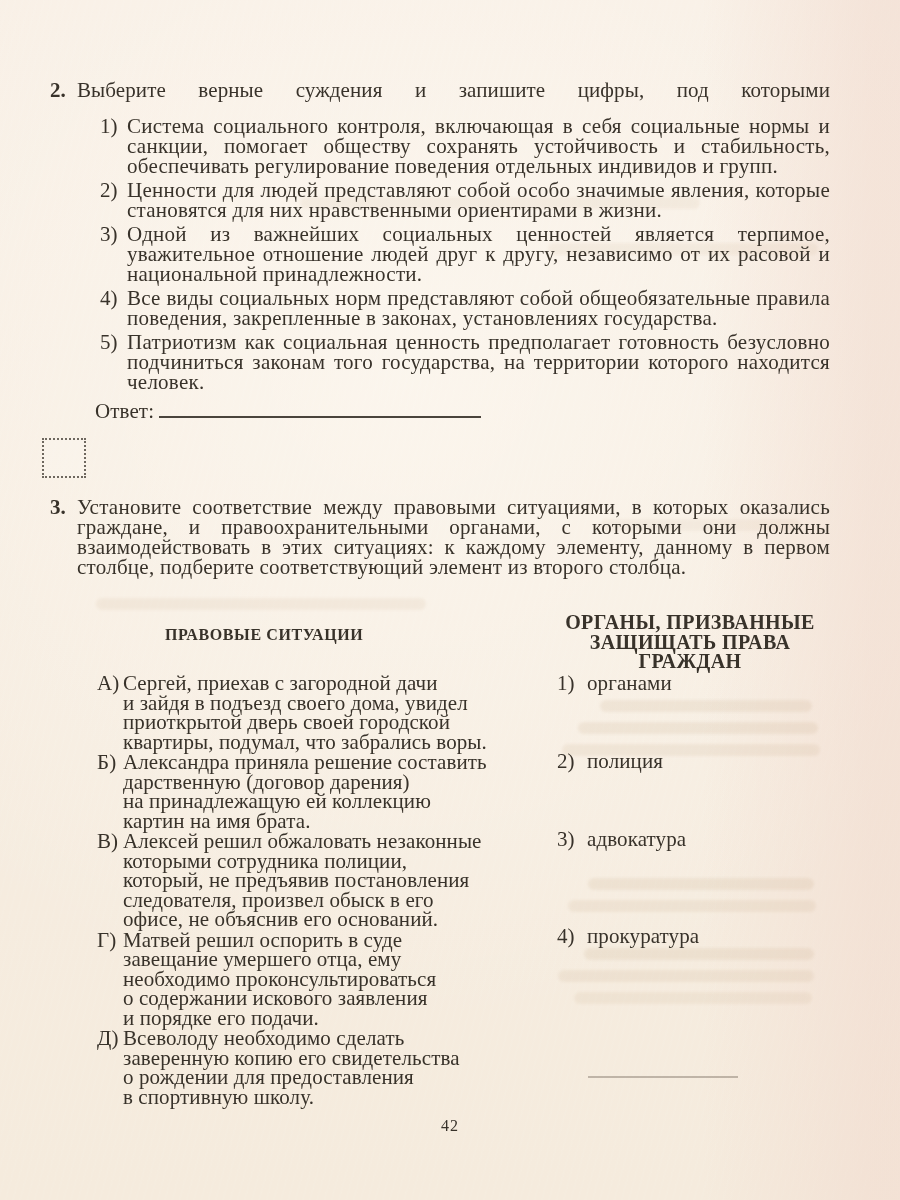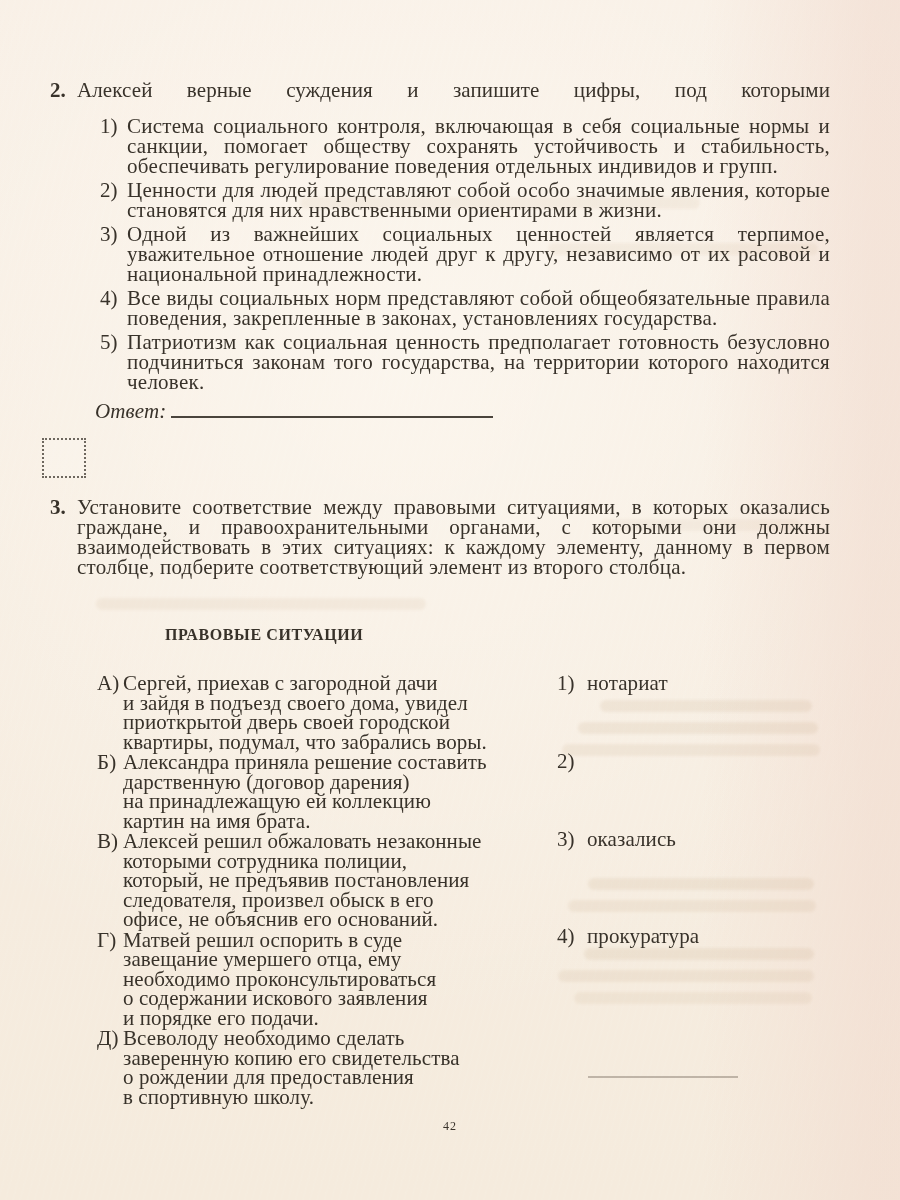--- a/index.html
+++ b/index.html
@@ -27,21 +27,21 @@
   #q3 { top: 497px; }
   .q-row { display: grid; grid-template-columns: 27px 1fr; }
   .q-num { font-weight: bold; }
   .jt { text-align: justify; letter-spacing: 0.25px; hyphens: auto; }
   .line-just { text-align: justify; text-align-last: justify; }
   .q-items { margin-left: 50px; margin-top: 16px; }
   .q-item { display: grid; grid-template-columns: 27px 1fr; margin-top: 4px; }
   .q-item:first-child { margin-top: 0; }
   b, .bold { font-weight: normal; }
 
-  .answer-row { margin-left: 45px; margin-top: 6px; white-space: nowrap; font-style: italic; }
+  .answer-row { margin-left: 45px; margin-top: 6px; white-space: nowrap; }
   .answer-line {
     display: inline-block; width: 322px; height: 18px;
     border-bottom: 2px solid #4a443c; margin-left: 5px;
   }
   .answer-box {
     position: absolute; left: 42px; top: 438px;
     width: 40px; height: 36px;
     border: 2px dotted #6e675e;
     background: rgba(255,255,255,0.15);
   }
@@ -58,21 +58,21 @@
   }
   .left-items { position: absolute; left: 7px; top: 60px; width: 426px; line-height: 19.5px; }
   .match-item { display: grid; grid-template-columns: 26px 1fr; margin-top: 1px; }
   .match-item .itext { white-space: pre-line; }
   .right-items { position: absolute; left: 467px; top: 0; width: 270px; }
   .right-item { position: absolute; display: grid; grid-template-columns: 30px 1fr; width: 260px; }
   .ri-0 { top: 60px; } .ri-1 { top: 138px; } .ri-2 { top: 216px; } .ri-3 { top: 313px; }
 
   .page-number {
     position: absolute; left: 0; top: 1116px; width: 900px;
-    text-align: center; font-size: 12px; letter-spacing: 1px;
+    text-align: center; font-size: 16px; letter-spacing: 1px;
   }
 
   .ghost {
     position: absolute; height: 12px; border-radius: 6px;
     background: #a8804f; filter: blur(1.6px);
   }
   .ghost-line {
     position: absolute; height: 2px; background: rgba(110,98,85,0.4); filter: blur(0.6px);
   }
 </style>
@@ -92,21 +92,21 @@
   <div class="ghost" style="left:568px; top:900px; width:248px; opacity:.09"></div>
   <div class="ghost" style="left:584px; top:948px; width:230px; opacity:.10"></div>
   <div class="ghost" style="left:558px; top:970px; width:256px; opacity:.09"></div>
   <div class="ghost" style="left:574px; top:992px; width:238px; opacity:.08"></div>
   <div class="ghost-line" style="left:588px; top:1076px; width:150px;"></div>
 
   <section class="qblock" id="q2">
     <div class="q-row">
       <div class="q-num">2.</div>
       <div>
-        <div class="line-just"><span>Алексей верные суждения и запишите </span><b>цифры</b><span>, под которыми</span></div>
+        <div class="line-just"><span>Выберите верные суждения и запишите </span><b>цифры</b><span>, под которыми</span></div>
       </div>
     </div>
 
     <div class="q-items">
       <div class="q-item">
         <div>1)</div>
         <div class="jt">Система социального контроля, включающая в себя социальные нормы и санкции, помогает обществу сохранять устойчивость и стабильность, обеспечивать регулирование поведения отдельных индивидов и групп.</div>
       </div>
       <div class="q-item">
         <div>2)</div>
@@ -135,20 +135,23 @@
 
   <section class="qblock" id="q3">
     <div class="q-row">
       <div class="q-num">3.</div>
       <div class="jt">Установите соответствие между правовыми ситуациями, в которых оказались граждане, и правоохранительными органами, с которыми они должны взаимодействовать в этих ситуациях: к каждому элементу, данному в первом столбце, подберите соответствующий элемент из второго столбца.</div>
     </div>
   </section>
 
   <div class="match">
     <div class="left-header">ПРАВОВЫЕ СИТУАЦИИ</div>
+    <div class="right-header">ОРГАНЫ, ПРИЗВАННЫЕ
+ЗАЩИЩАТЬ ПРАВА
+ГРАЖДАН</div>
 
     <div class="left-items">
       <div class="match-item">
         <div>А)</div>
         <div class="itext">Сергей, приехав с загородной дачи
 и зайдя в подъезд своего дома, увидел
 приоткрытой дверь своей городской
 квартиры, подумал, что забрались воры.</div>
       </div>
       <div class="match-item">
@@ -179,28 +182,29 @@
         <div class="itext">Всеволоду необходимо сделать
 заверенную копию его свидетельства
 о рождении для предоставления
 в спортивную школу.</div>
       </div>
     </div>
 
     <div class="right-items">
       <div class="right-item ri-0">
         <div>1)</div>
-        <div>нотариат</div>
+        <div>органами</div>
       </div>
       <div class="right-item ri-1">
         <div>2)</div>
+        <div>полиция</div>
       </div>
       <div class="right-item ri-2">
         <div>3)</div>
-        <div>оказались</div>
+        <div>адвокатура</div>
       </div>
       <div class="right-item ri-3">
         <div>4)</div>
         <div>прокуратура</div>
       </div>
     </div>
   </div>
 
   <div class="page-number">42</div>
 </div>

